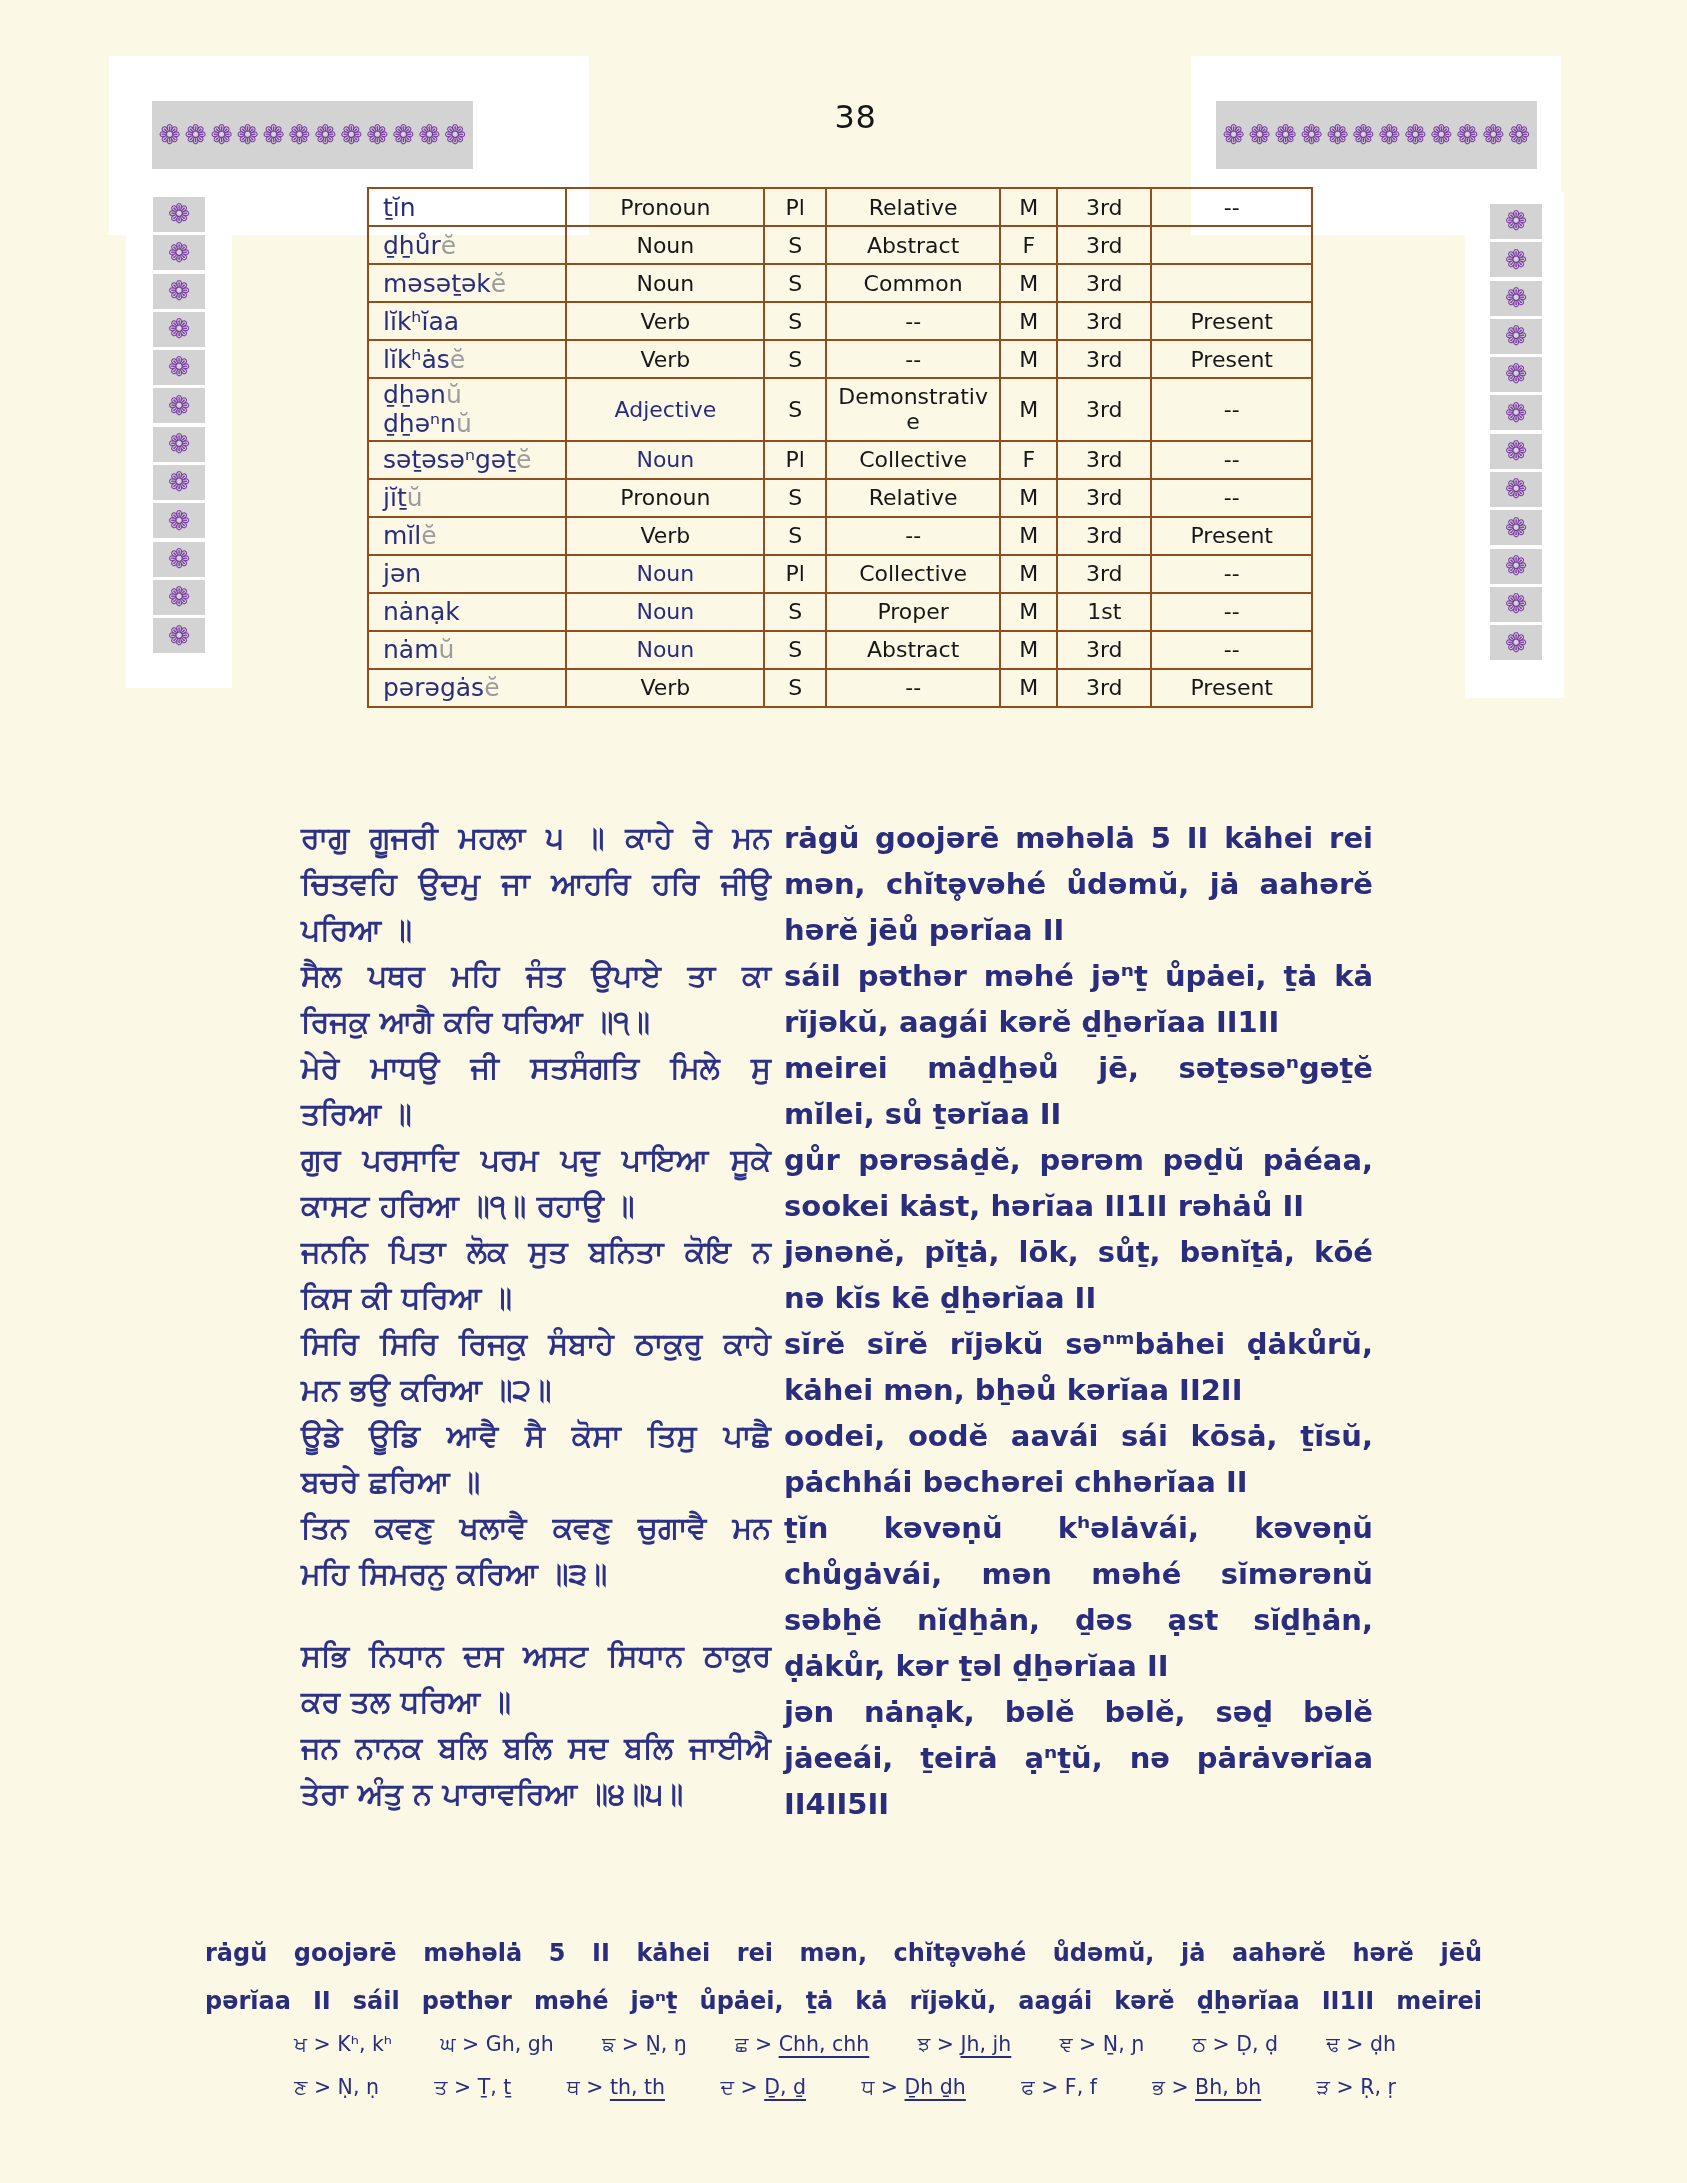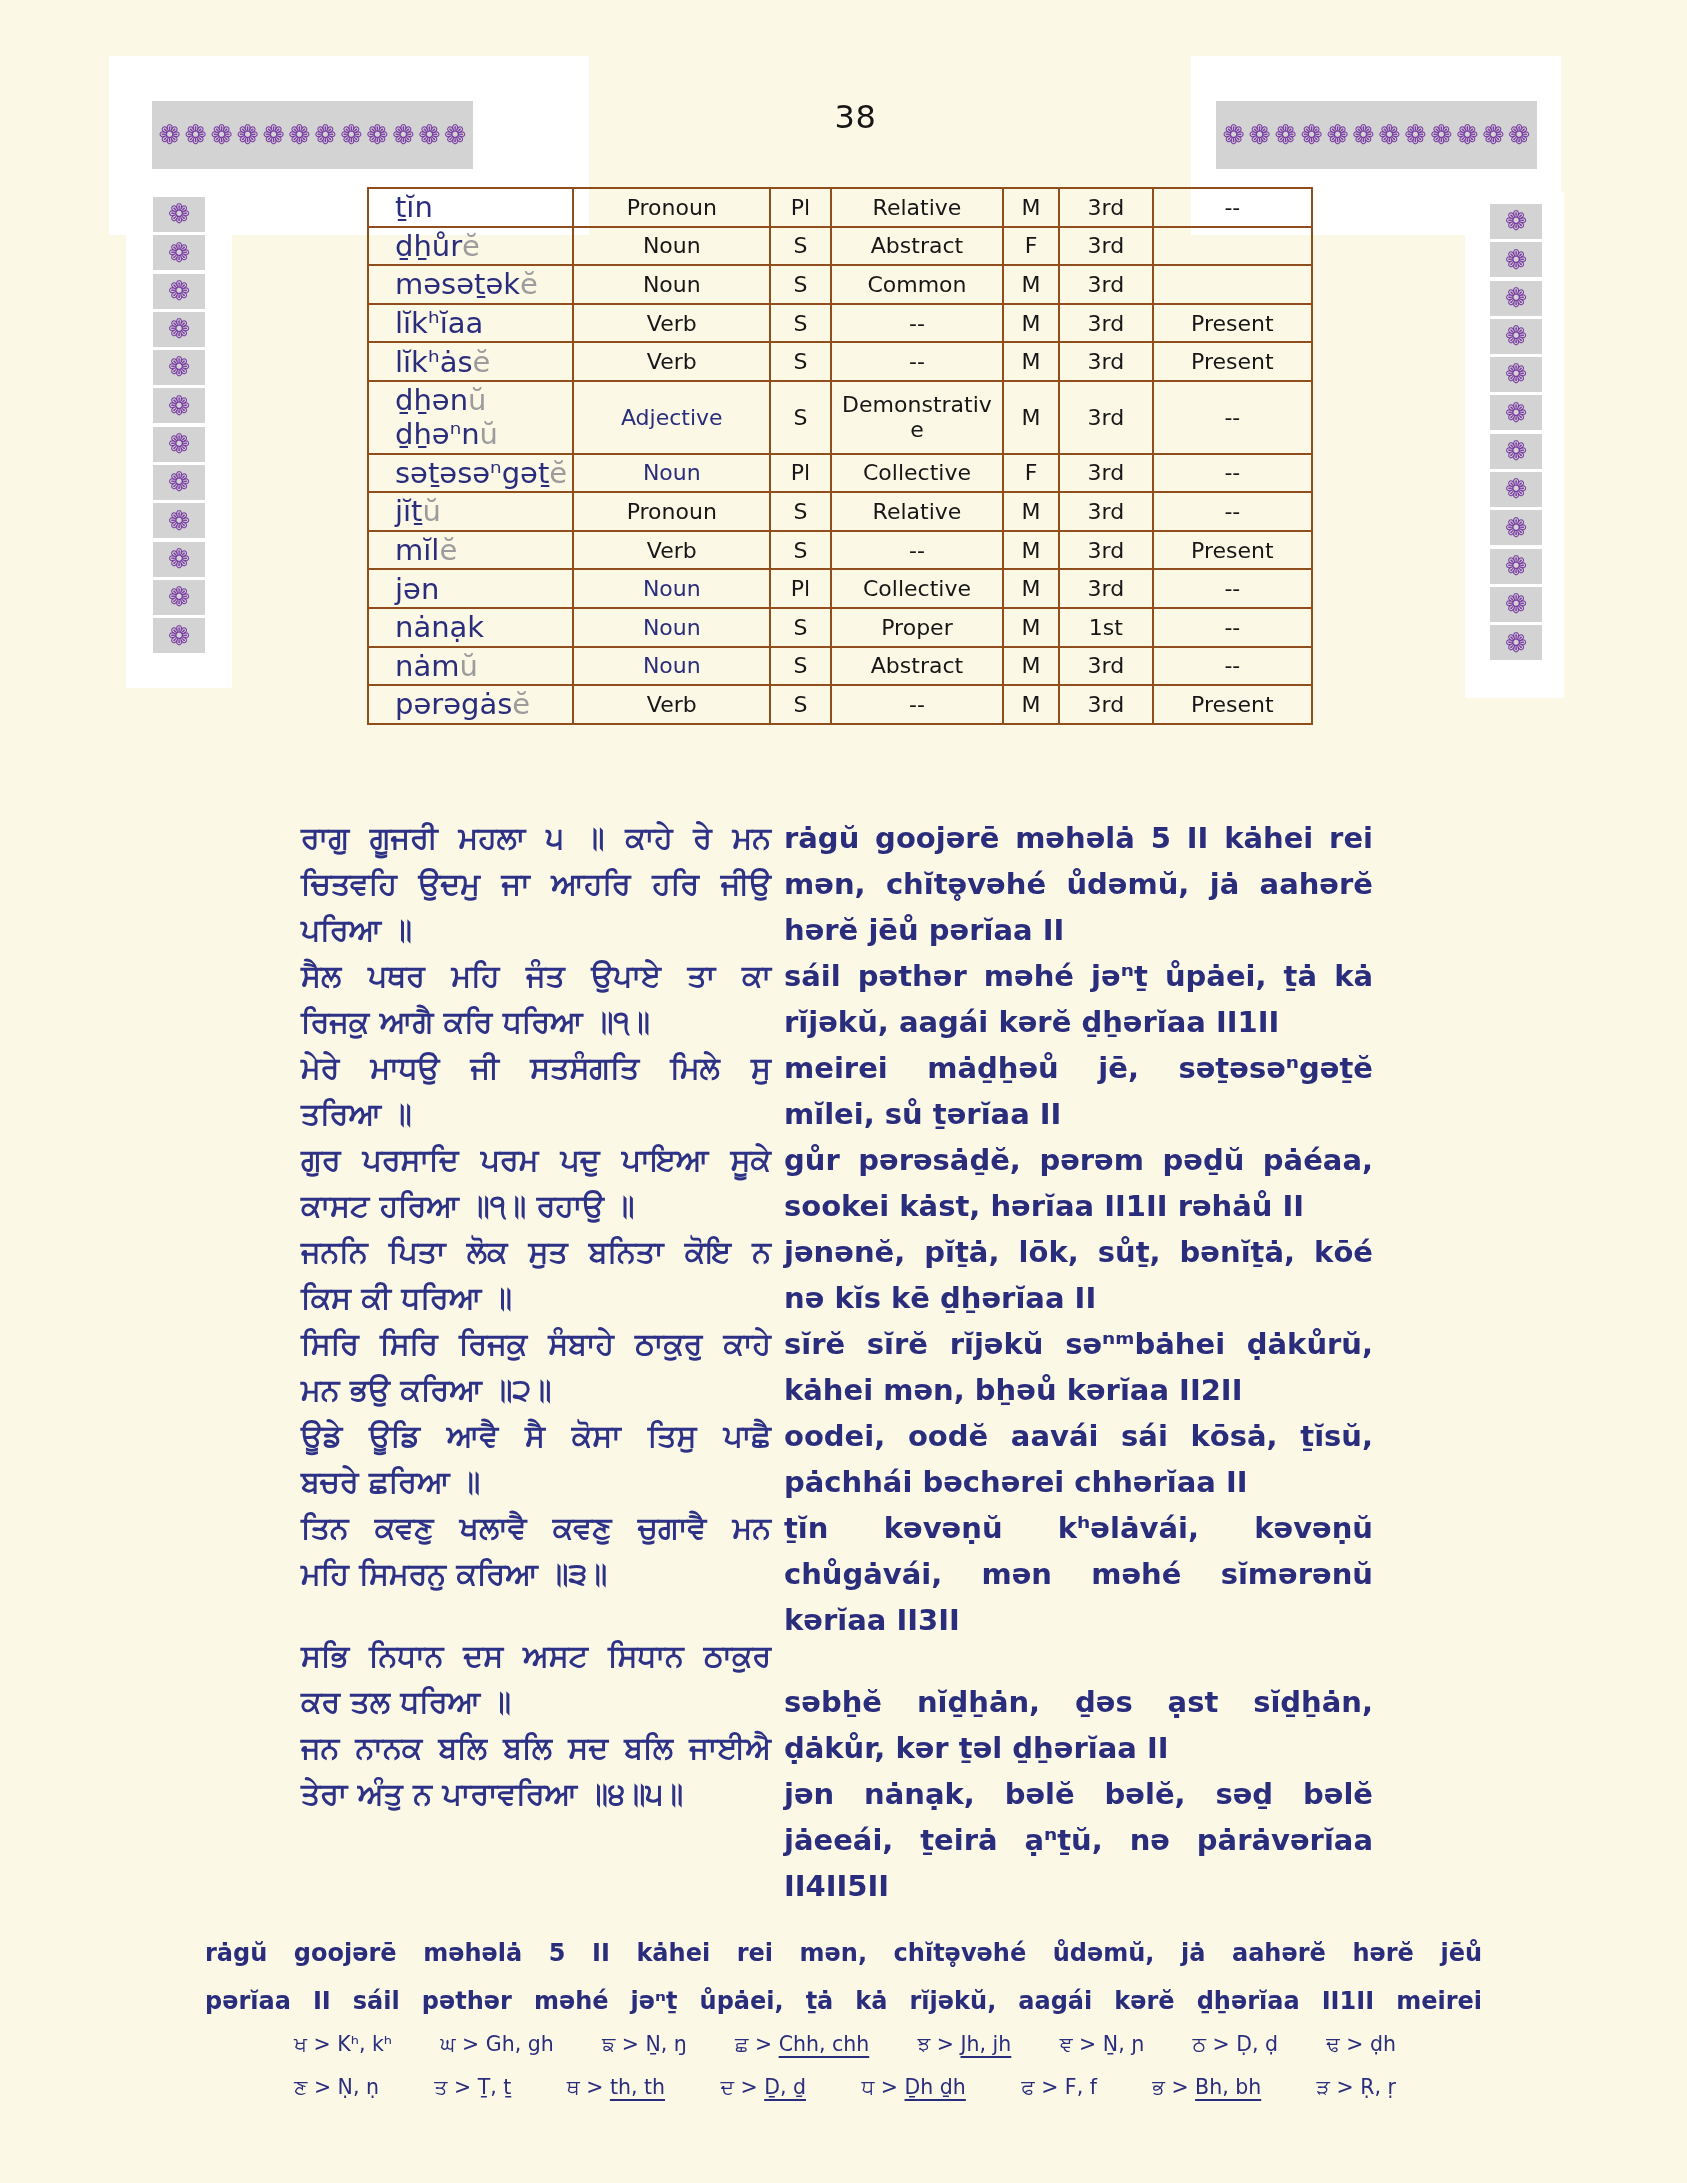--- a/index.html
+++ b/index.html
@@ -19,21 +19,21 @@
   .v-strip .flower{font-size:26.5px;color:var(--purple);line-height:1;}
 
   .page-number{position:absolute;top:98px;left:12px;width:1687px;text-align:center;
     font-size:32px;color:var(--ink);letter-spacing:0.7px;}
 
   
   table.grammar{position:absolute;left:367px;top:187px;width:946px;border-collapse:collapse;
     border:2.6px solid var(--brown);}
   table.grammar td{border:2px solid var(--brown);height:38px;text-align:center;vertical-align:middle;
     font-size:22px;color:var(--ink);padding:1.3px 5.3px;}
-  table.grammar td.word-cell{text-align:left;padding-left:26px;font-size:29px;color:var(--navy);}
+  table.grammar td.word-cell{text-align:left;padding-left:14px;font-size:25px;color:var(--navy);}
   table.grammar td.word-cell .gray{color:var(--gray);}
   table.grammar td.pos.navy{color:var(--navy);}
   table.grammar td.wrapcell{overflow-wrap:break-word;word-break:break-word;max-width:159px;}
   table.grammar col.c1{width:21%;} table.grammar col.c2{width:21%;}
   table.grammar col.c3{width:6.5%;} table.grammar col.c4{width:18.5%;}
   table.grammar col.c5{width:6%;} table.grammar col.c6{width:10%;}
   table.grammar col.c7{width:17%;}
 
   
   .gurmukhi-col{position:absolute;left:301px;top:815px;width:470px;color:var(--gnavy);
@@ -362,21 +362,20 @@
     <div class="txt-line">gůr pərəsȧḏĕ, pərəm pəḏŭ pȧéaa,</div>
     <div class="txt-line end">sookei kȧst, hərĭaa II1II rəhȧů II</div>
     <div class="txt-line">jənənĕ, pĭṯȧ, lōk, sůṯ, bənĭṯȧ, kōé</div>
     <div class="txt-line end">nə kĭs kē ḏẖərĭaa II</div>
     <div class="txt-line">sĭrĕ sĭrĕ rĭjəkŭ səⁿᵐbȧhei ḍȧkůrŭ,</div>
     <div class="txt-line end">kȧhei mən, bẖəů kərĭaa II2II</div>
     <div class="txt-line">oodei, oodĕ aavái sái kōsȧ, ṯĭsŭ,</div>
     <div class="txt-line end">pȧchhái bəchərei chhərĭaa II</div>
     <div class="txt-line">ṯĭn kəvəṇŭ kʰəlȧvái, kəvəṇŭ</div>
     <div class="txt-line">chůgȧvái, mən məhé sĭmərənŭ</div>
-    <div class="txt-line end gap">kərĭaa II3II</div>
     <div class="txt-line">səbẖĕ nĭḏẖȧn, ḏəs ạst sĭḏẖȧn,</div>
     <div class="txt-line end">ḍȧkůr, kər ṯəl ḏẖərĭaa II</div>
     <div class="txt-line">jən nȧnạk, bəlĕ bəlĕ, səḏ bəlĕ</div>
     <div class="txt-line">jȧeeái, ṯeirȧ ạⁿṯŭ, nə pȧrȧvərĭaa</div>
     <div class="txt-line end">II4II5II</div>
   </div>
 
 <div class="footer-par" id="footer-par">
     <div class="txt-line">rȧgŭ goojərē məhəlȧ 5 II kȧhei rei mən, chĭtə̥vəhé ůdəmŭ, jȧ aahərĕ hərĕ jēů</div>
     <div class="txt-line">pərĭaa II sáil pəthər məhé jəⁿṯ ůpȧei, ṯȧ kȧ rĭjəkŭ, aagái kərĕ ḏẖərĭaa II1II meirei</div>

